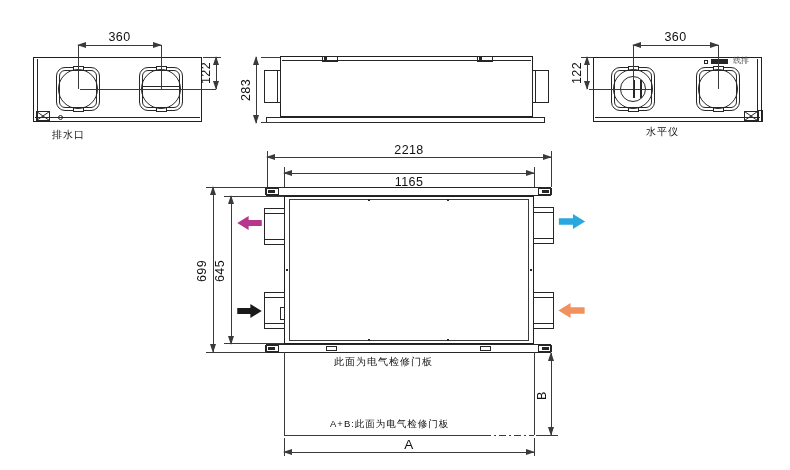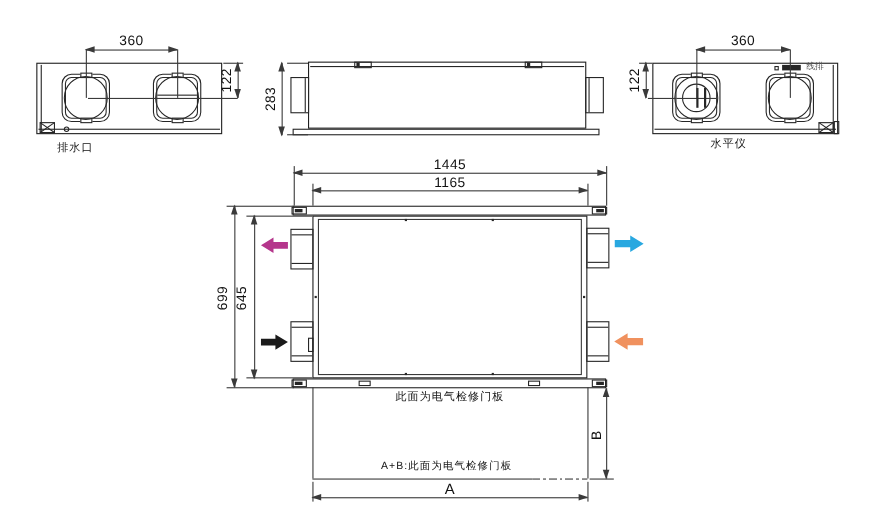--- a/index.html
+++ b/index.html
@@ -25,21 +25,21 @@
   .flg::before{content:"";position:absolute;left:50%;top:-2px;width:9px;height:3px;margin-left:-5px;border:1px solid #262626;background:#fff}
   .flg::after{content:"";position:absolute;left:50%;bottom:-2px;width:9px;height:3px;margin-left:-5px;border:1px solid #262626;background:#fff}
   .flgi{position:absolute;inset:2px;border:1px solid #2a2a2a;border-radius:6px}
   .cir{position:absolute;border:1.3px solid #262626;border-radius:50%}
   
   .dnum{position:absolute;font-size:12.5px;line-height:1;text-align:center;letter-spacing:.4px;color:#111}
   .dnum.v{writing-mode:vertical-rl;transform:rotate(180deg)}
   .big{font-size:13.5px}
   .clabel{position:absolute;font-size:10px;line-height:1;letter-spacing:1px;color:#111;white-space:nowrap}
   .small{font-size:8px;letter-spacing:0;color:#555}
-  .center{text-align:center}
+  .center{text-align:left}
   .dashdot{position:absolute;height:1px;background:repeating-linear-gradient(90deg,#3a3a3a 0 7px,transparent 7px 10px,#3a3a3a 10px 12px,transparent 12px 15px)}
   svg{position:absolute;overflow:visible}
 </style>
 </head>
 <body>
 
 <div class="canvas">
 
   <div>
     <div class="bx2" style="left:33px;top:57px;width:169px;height:65px"></div>
@@ -172,25 +172,25 @@
     <svg width="25" height="14" viewBox="0 0 28 16" style="left:237px;top:304px">
       <polygon points="28,8 15,0 15,4.5 0,4.5 0,11.5 15,11.5 15,16" fill="#1a1a1a"></polygon>
     </svg>
     <svg width="29" height="15" viewBox="0 0 28 16" style="left:557px;top:303px">
       <polygon points="0,8 13,0 13,4.5 28,4.5 28,11.5 13,11.5 13,16" fill="#f0915e"></polygon>
     </svg>
 
     <div class="xln" style="left:267px;top:151px;width:1px;height:36px"></div>
     <div class="xln" style="left:551px;top:151px;width:1px;height:36px"></div>
     <div class="dimh" style="left:267px;top:157px;width:284px"></div>
-    <div class="dnum" style="left:267px;top:144px;width:284px">1445</div>
+    <div class="dnum" style="left:267px;top:144px;width:284px">2218</div>
     <div class="xln" style="left:284px;top:167px;width:1px;height:20px"></div>
     <div class="xln" style="left:534px;top:167px;width:1px;height:20px"></div>
     <div class="dimh" style="left:284px;top:173px;width:250px"></div>
-    <div class="dnum" style="left:284px;top:160px;width:250px">1165</div>
+    <div class="dnum" style="left:284px;top:176px;width:250px">1165</div>
 
     <div class="xln" style="left:206px;top:187px;width:61px;height:1px"></div>
     <div class="xln" style="left:206px;top:352px;width:61px;height:1px"></div>
     <div class="dimv" style="left:213px;top:187px;height:165px"></div>
     <div class="dnum v" style="left:196px;top:240px;height:62px">699</div>
     <div class="xln" style="left:224px;top:196px;width:60px;height:1px"></div>
     <div class="xln" style="left:224px;top:343px;width:60px;height:1px"></div>
     <div class="dimv" style="left:231px;top:196px;height:148px"></div>
     <div class="dnum v" style="left:214px;top:242px;height:58px">645</div>
 

